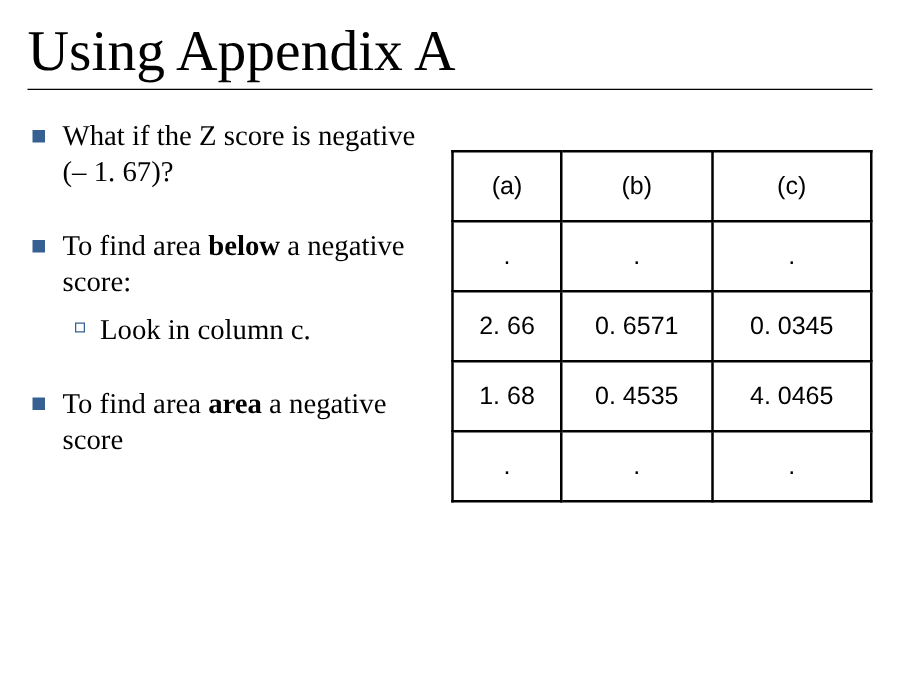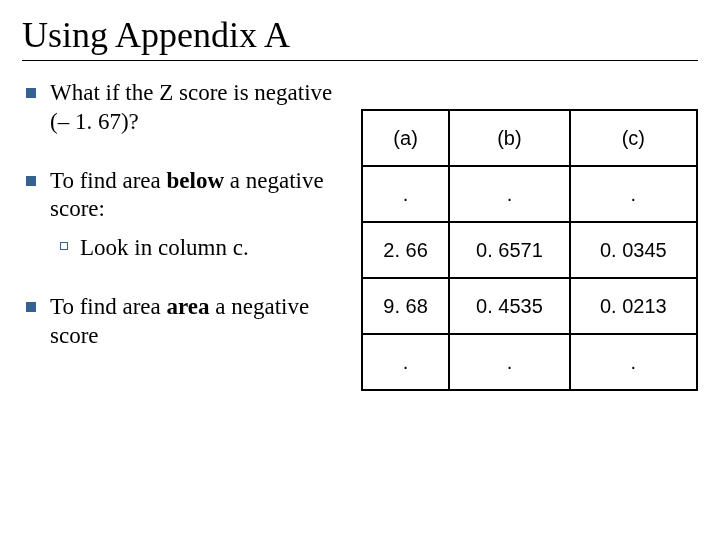--- a/index.html
+++ b/index.html
@@ -12,33 +12,33 @@
     color: #000;
   }
   .slide {
     box-sizing: border-box;
     width: 720px;
     height: 540px;
     padding: 14px 22px 20px 22px;
     position: relative;
   }
   .title {
-    font-size: 36px;
+    font-size: 46px;
     margin: 0 0 4px 0;
     font-weight: normal;
   }
   .rule {
     border: none;
     border-top: 1.5px solid #000;
     margin: 2px 0 18px 0;
   }
   .content {
     display: flex;
     flex-direction: row;
-    align-items: flex-start;
+    align-items: center;
   }
   .left {
     width: 330px;
     padding-right: 12px;
   }
   .right {
     width: 340px;
     padding-top: 30px;
   }
   ul.bullets {
@@ -142,23 +142,23 @@
           <td class="c1 dot">.</td>
           <td class="c2 dot">.</td>
           <td class="c3 dot">.</td>
         </tr>
         <tr>
           <td class="c1">2. 66</td>
           <td class="c2">0. 6571</td>
           <td class="c3">0. 0345</td>
         </tr>
         <tr>
-          <td class="c1">9. 68</td>
+          <td class="c1">1. 68</td>
           <td class="c2">0. 4535</td>
-          <td class="c3">0. 0213</td>
+          <td class="c3">4. 0465</td>
         </tr>
         <tr>
           <td class="c1 dot">.</td>
           <td class="c2 dot">.</td>
           <td class="c3 dot">.</td>
         </tr>
       </tbody>
         </table>
     </div>
 

